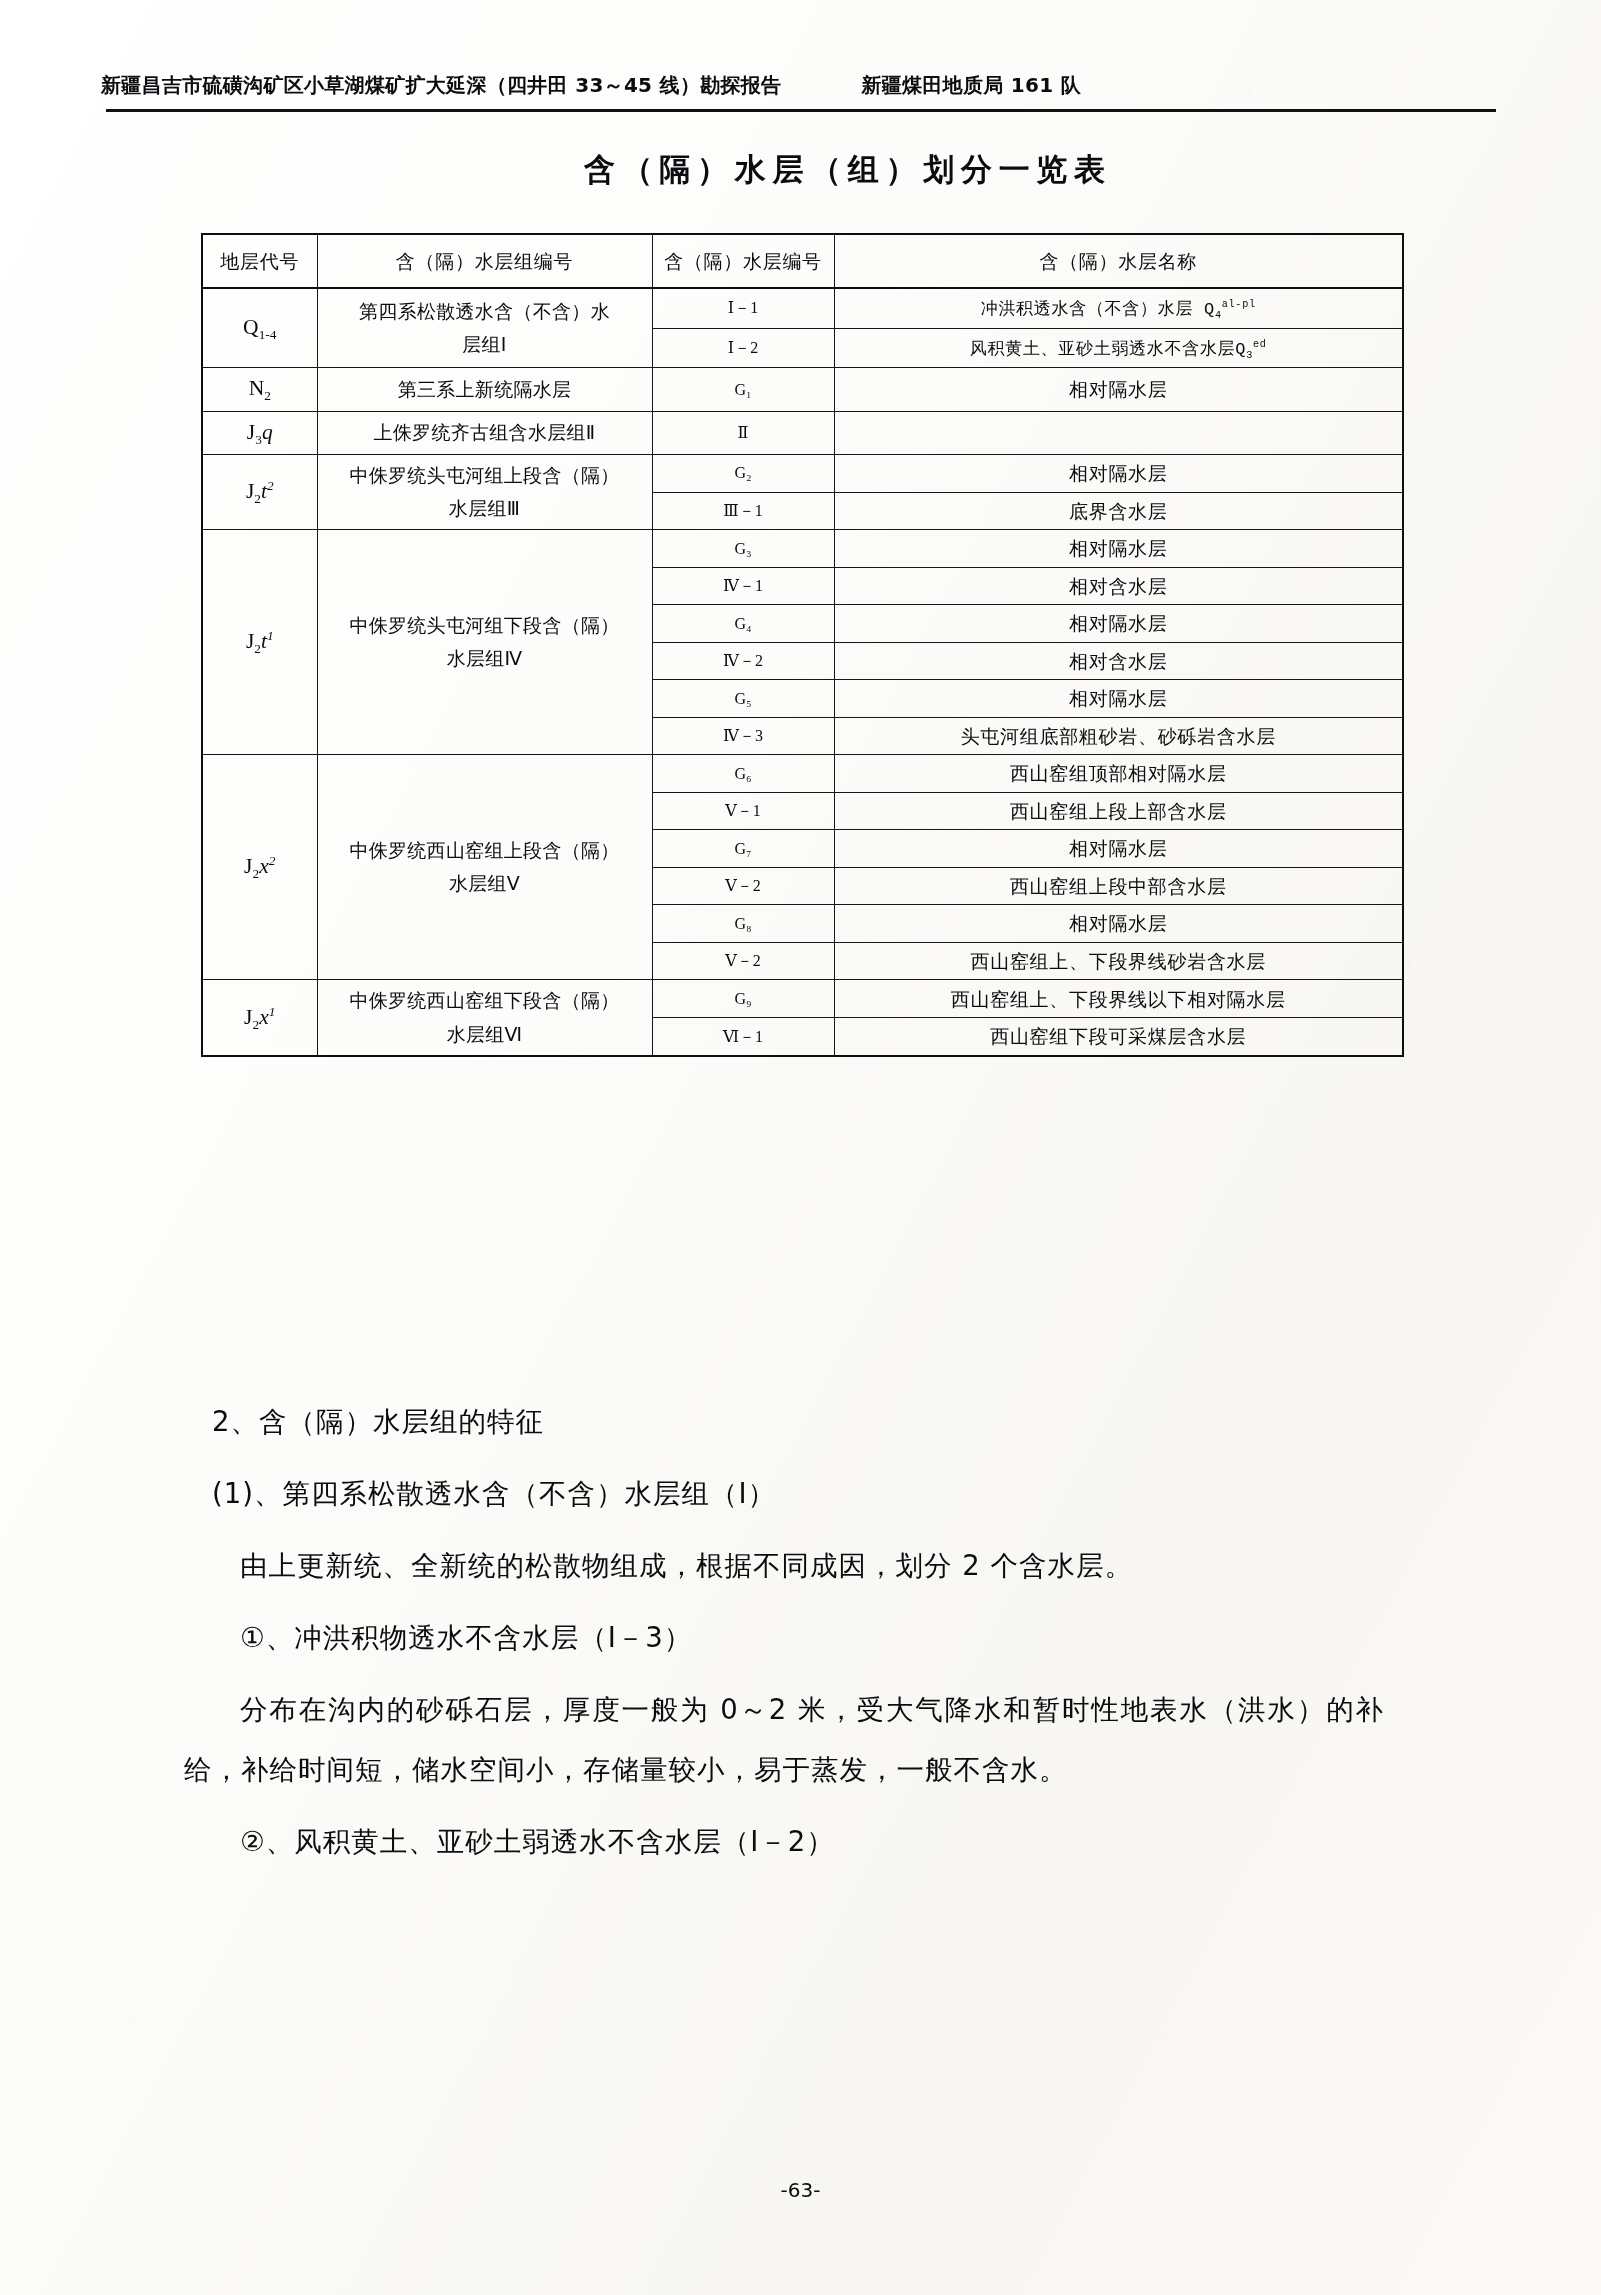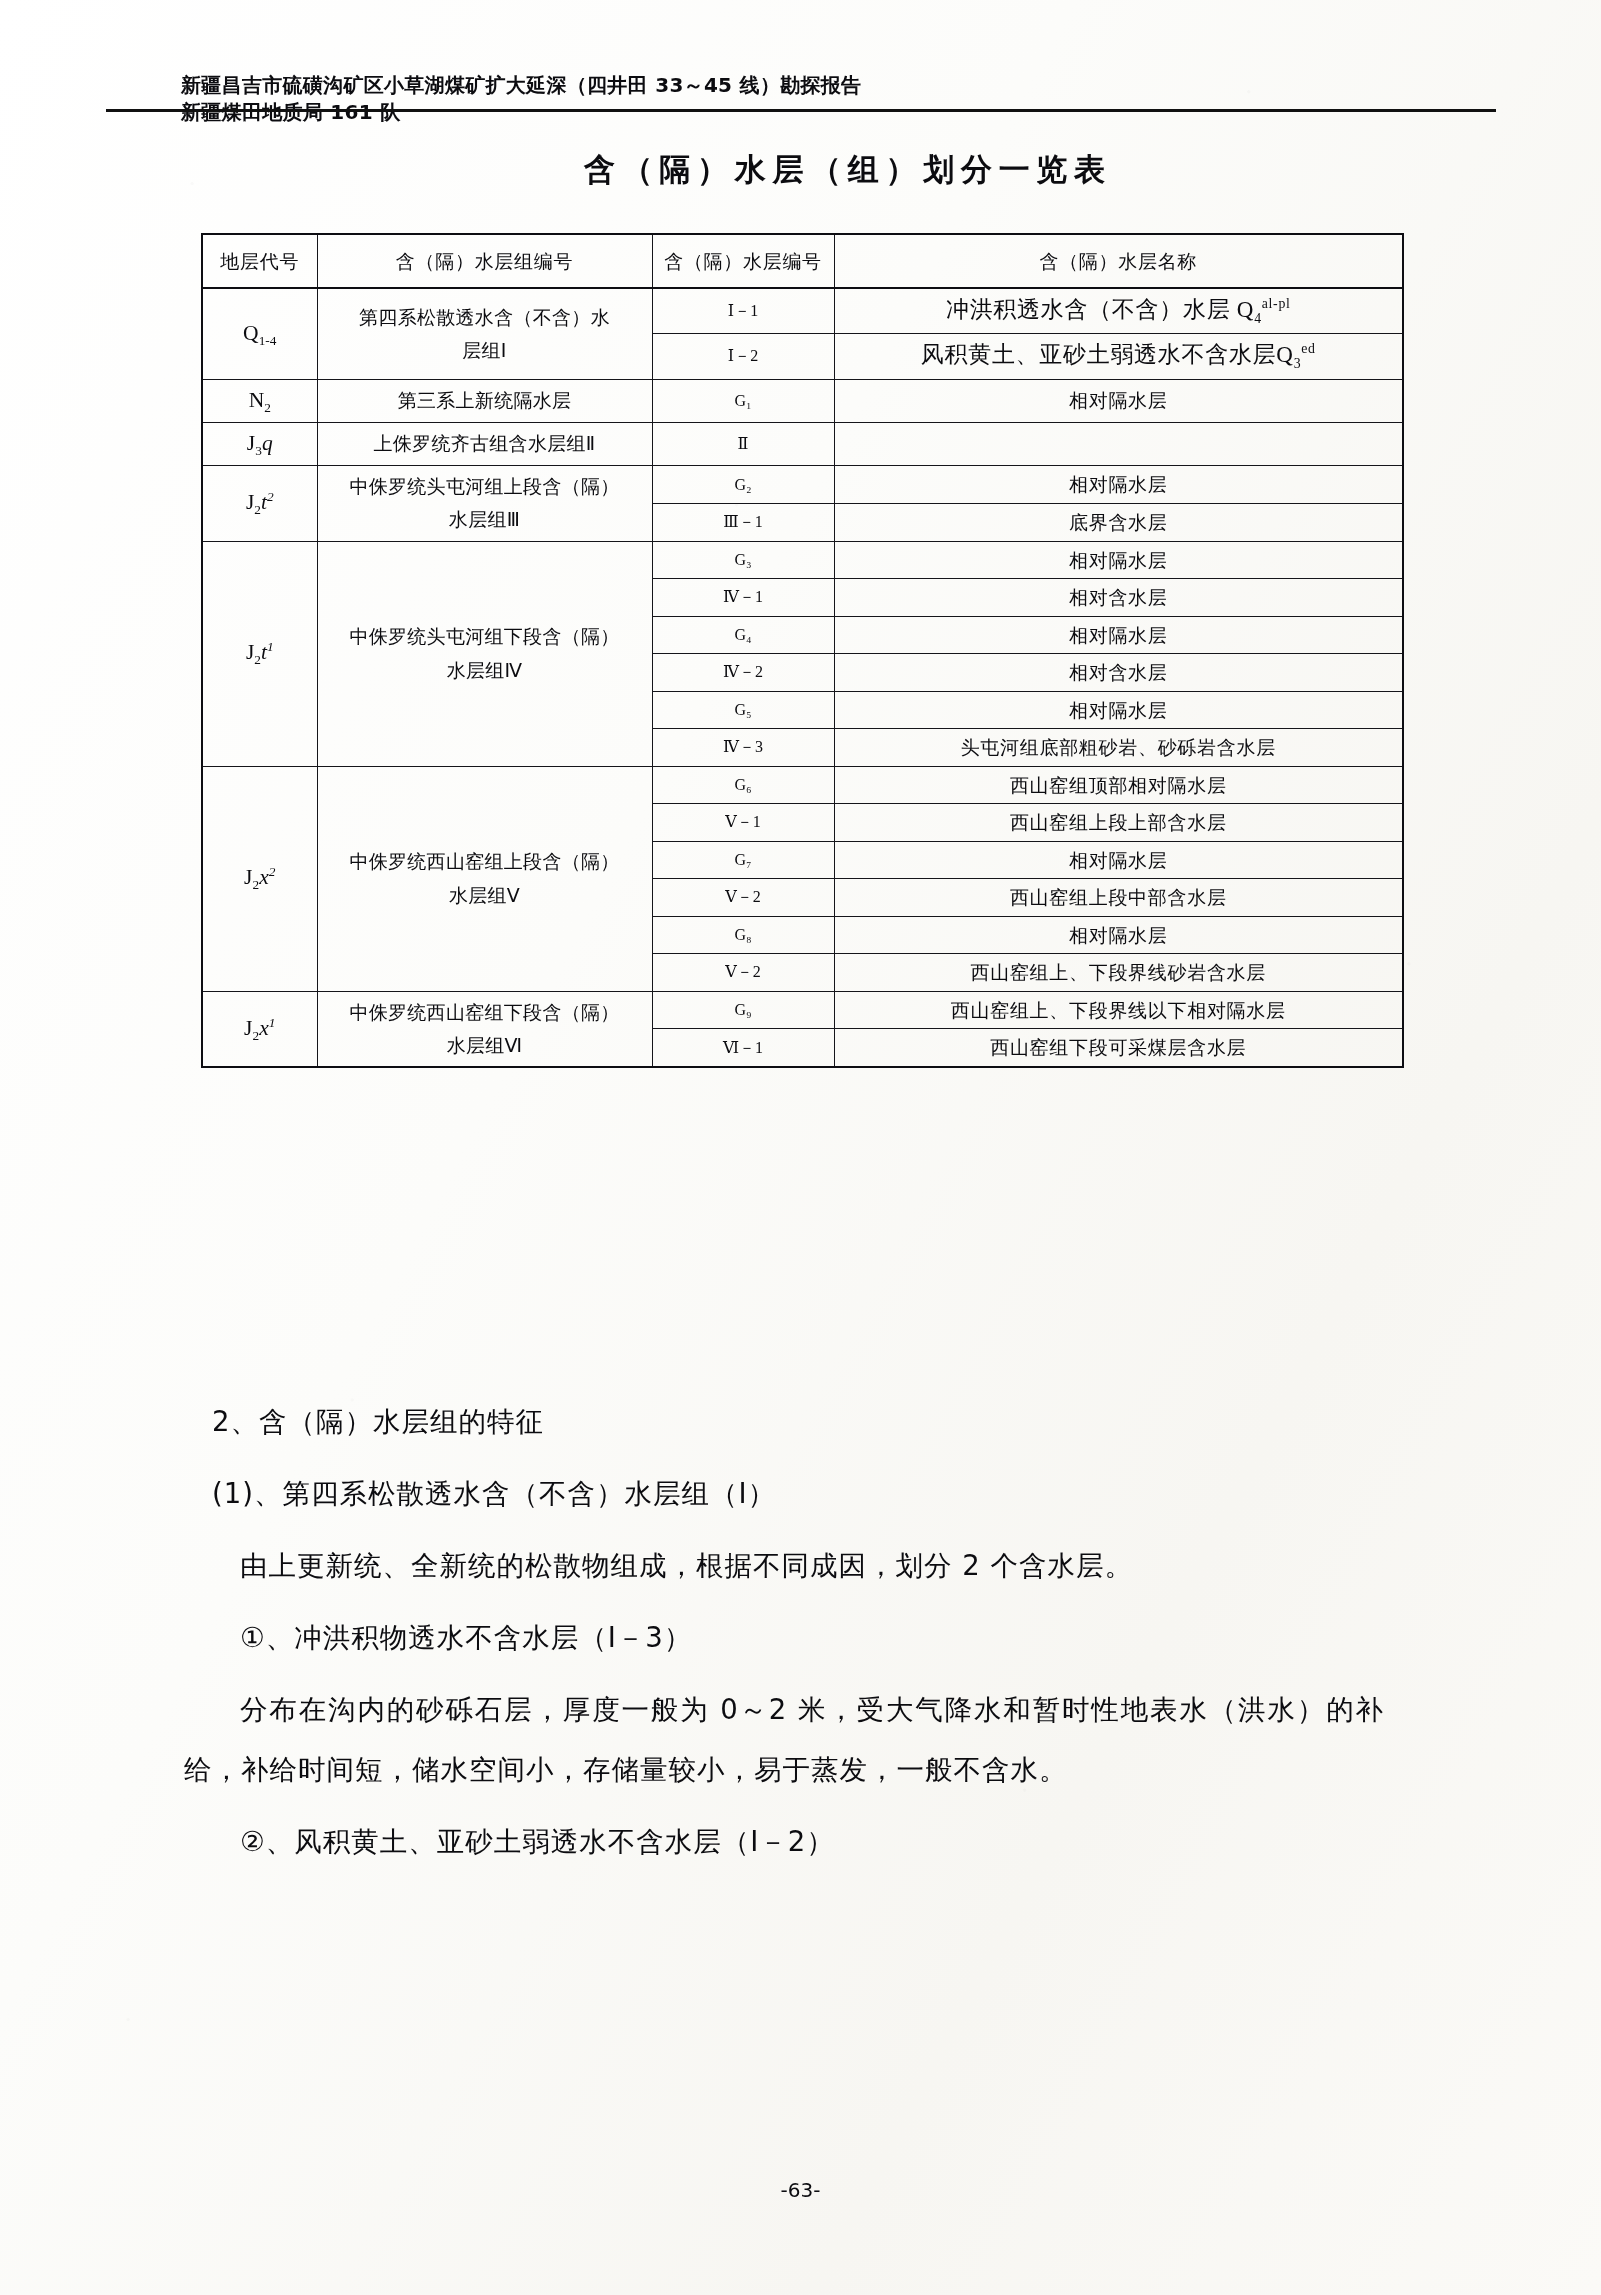--- a/index.html
+++ b/index.html
@@ -42,21 +42,20 @@
     left: 101px;
     top: 72px;
     width: 1402px;
     display: flex;
     align-items: baseline;
     font-family: "DejaVu Sans", "Liberation Sans", sans-serif;
     font-weight: bold;
     font-size: 20px;
     letter-spacing: 0.3px;
     white-space: nowrap;
-    flex-direction: column;
   }
   .runhead .rh-left { }
   .runhead .rh-right { margin-left: 80px; }
   .runhead-rule {
     position: absolute;
     left: 106px;
     top: 109px;
     width: 1390px;
     height: 3.4px;
     background: #111;
@@ -113,21 +112,21 @@
   .grp-end td { border-bottom: 2.7px solid #0d0d12; }
 
   .code {
     font-family: "Liberation Serif", "DejaVu Serif", serif;
     font-size: 21.5px;
     font-style: normal;
   }
   .code .it { font-style: italic; }
   .code sub { font-size: 0.62em; }
   .code sup { font-size: 0.62em; }
-  .sup-form { font-family: Liberation Serif, serif; font-size: 23px; }
+  .sup-form { font-family: Liberation Mono, monospace; font-size: 17px; }
   .sup-form sub { font-size: 0.6em; }
   .sup-form sup { font-size: 0.6em; }
   .namecell { font-size: 19px; letter-spacing: 0.7px; }
   .numcell  { font-family: "Liberation Serif","DejaVu Serif",serif; font-size: 16px; }
   .grpname { line-height: 1.75; letter-spacing: 0.3px; }
 
   
   .body {
     position: absolute;
     left: 184px;

